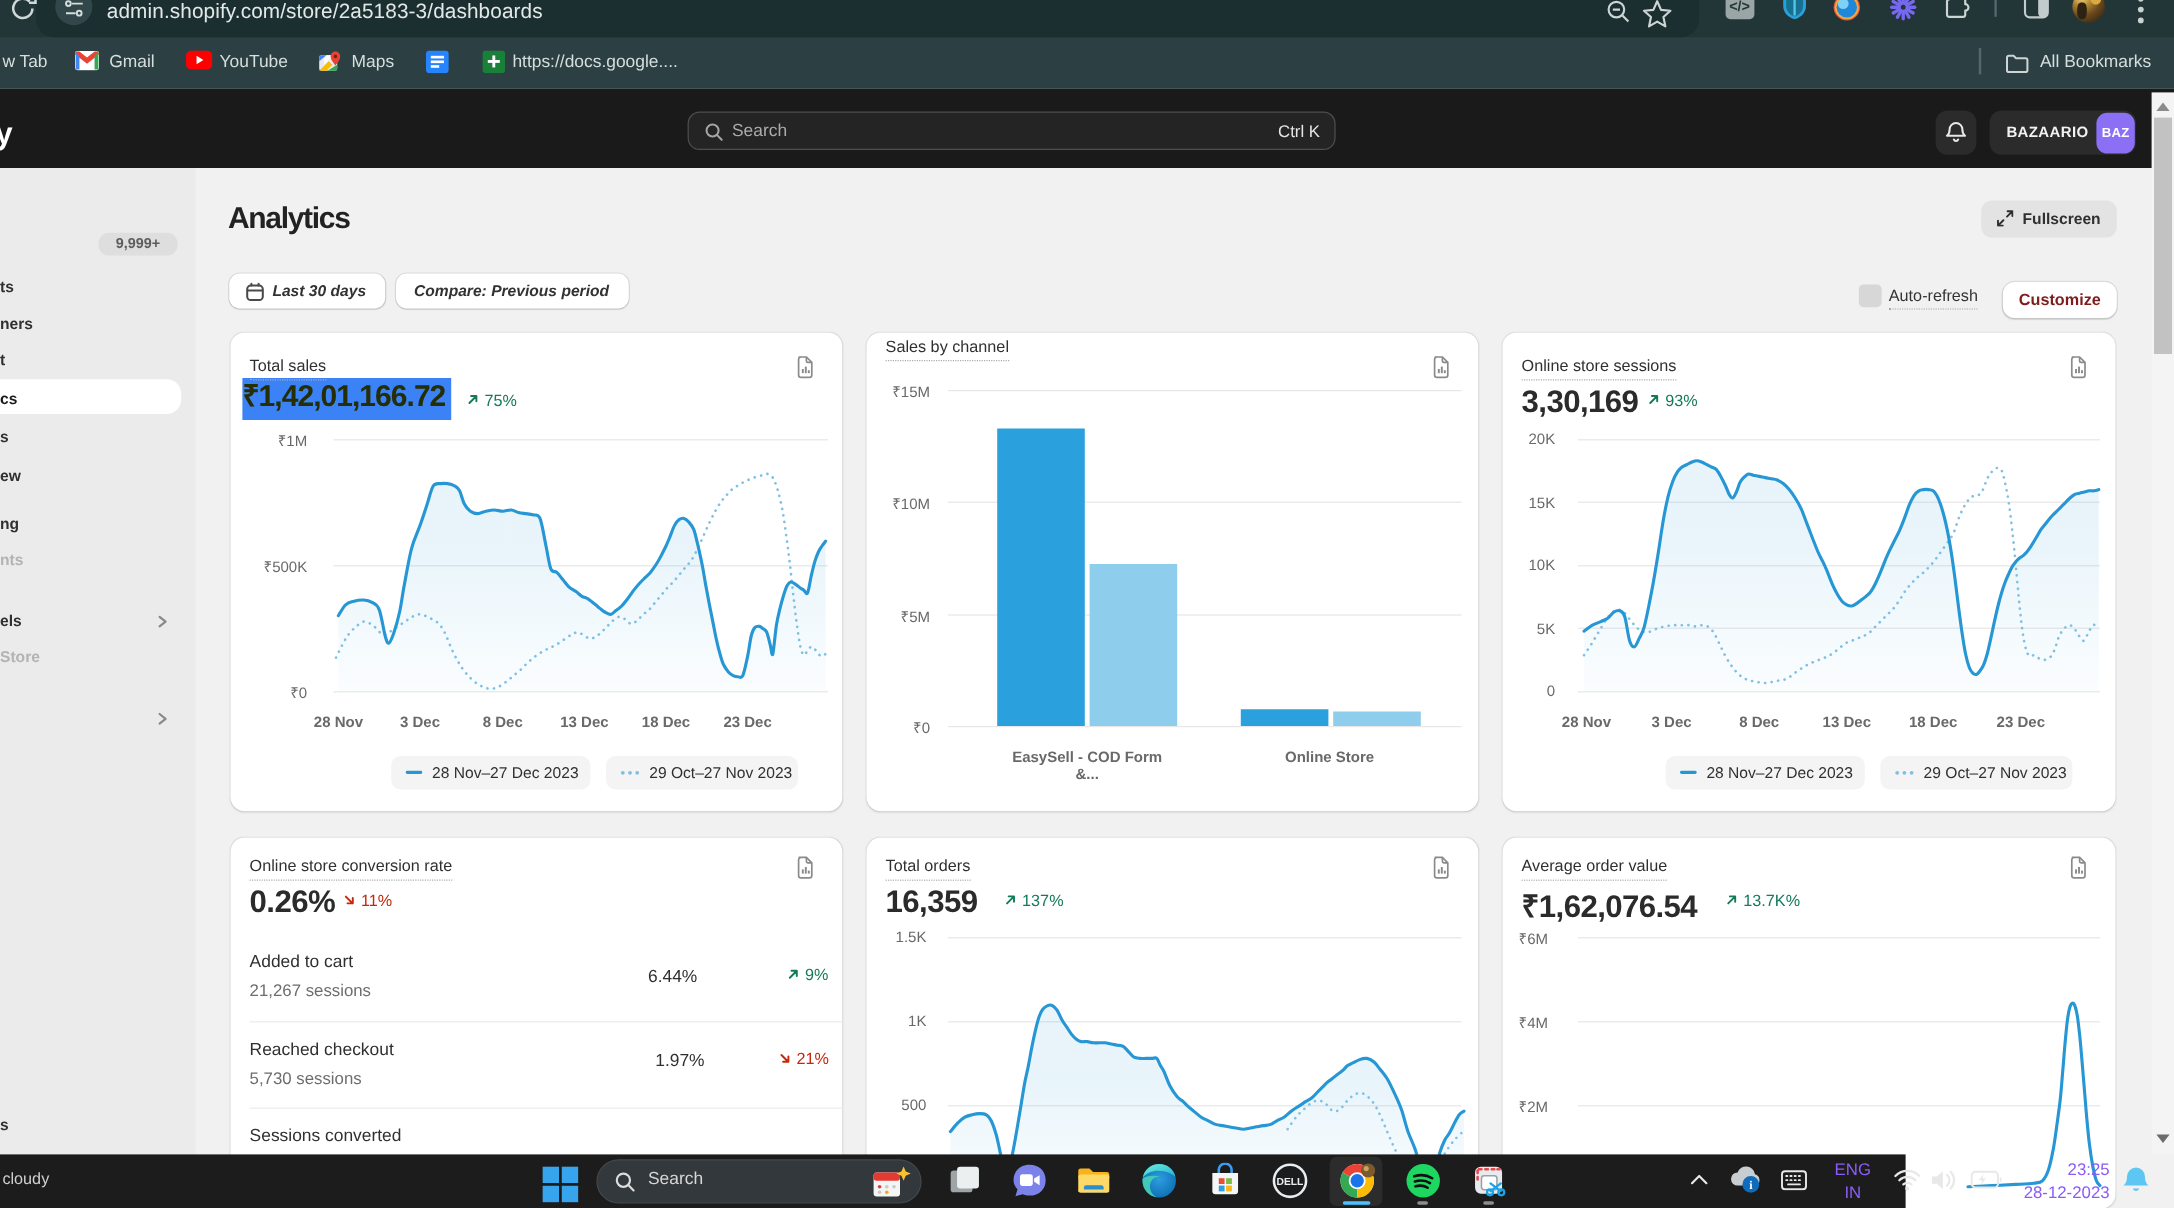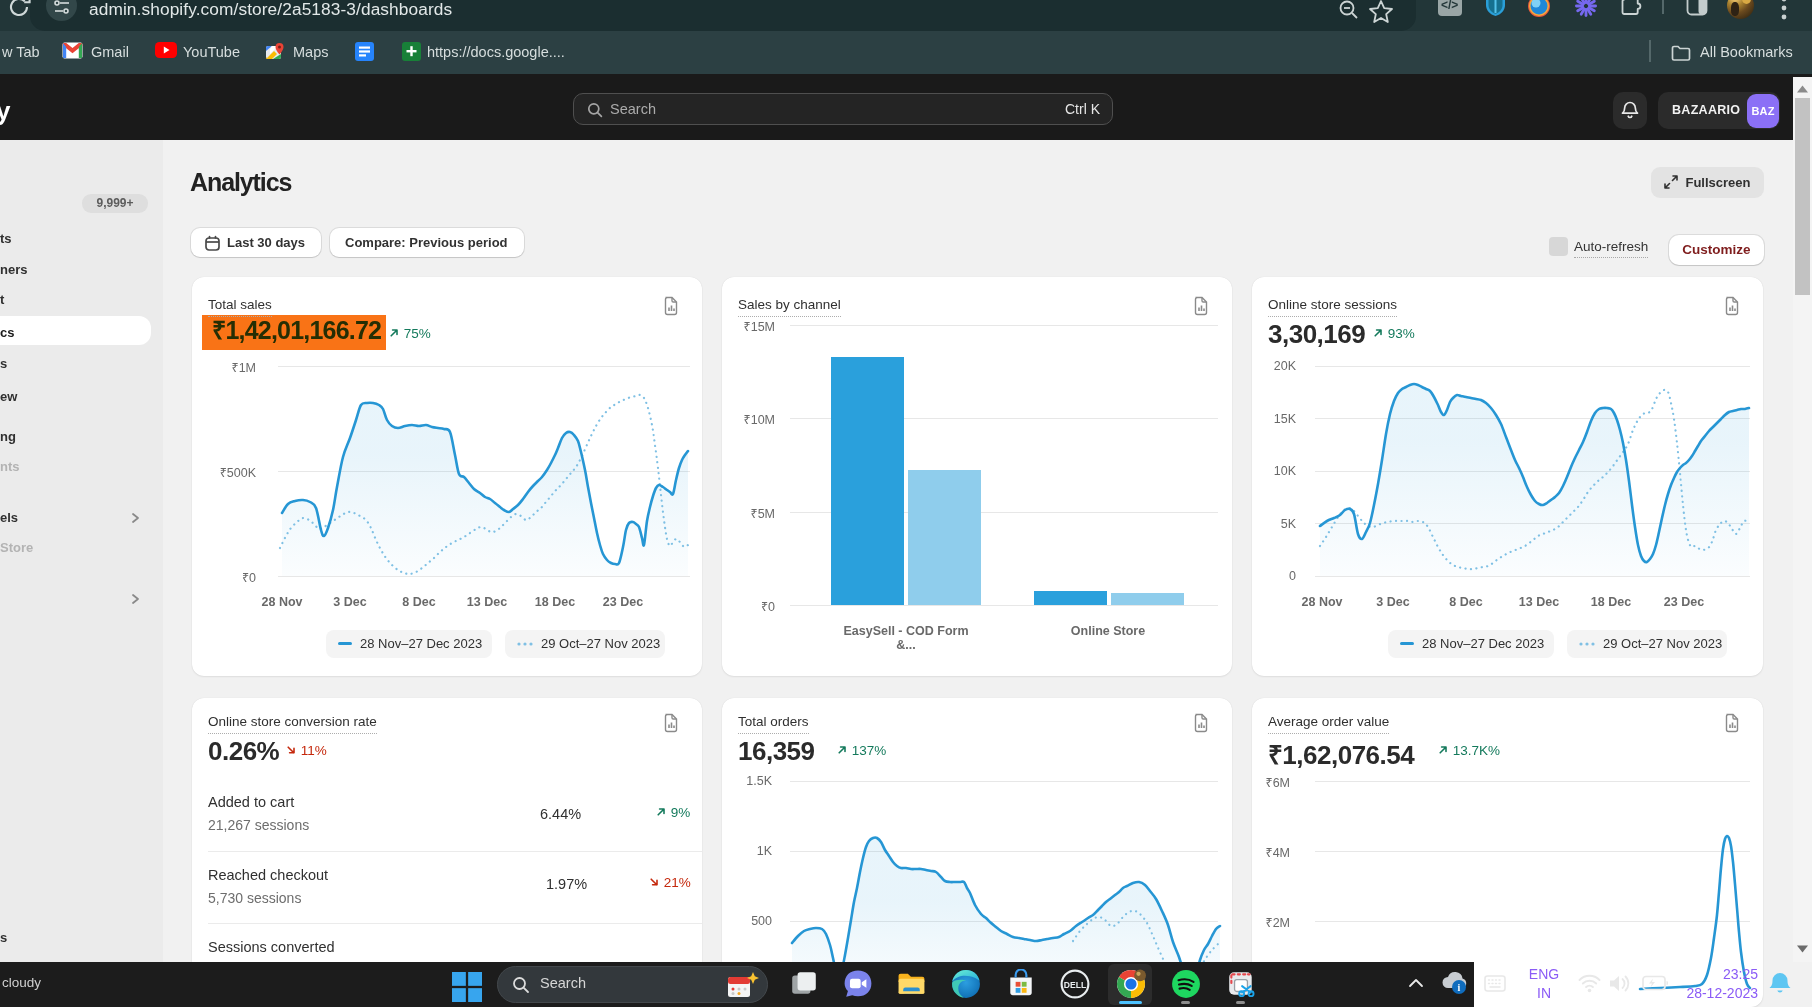--- a/index.html
+++ b/index.html
@@ -20,21 +20,21 @@
 #bellbtn { position:absolute; left:1613px; top:18px; width:34px; height:37px; background:#2b2b2b; border-radius:10px; }
 #acct { position:absolute; left:1658px; top:18px; width:122px; height:37px; background:#2b2b2b; border-radius:10px; }
 #bazbadge { position:absolute; right:1px; top:1.5px; width:32px; height:34px; background:#8b70f6; border-radius:9px; color:#fff; font-size:11px; font-weight:bold; text-align:center; line-height:34px; letter-spacing:0.2px; }
 
 
 #sidebar { position:absolute; left:0; top:140px; width:163px; height:867px; background:#ebebeb; }
 .snav { position:absolute; left:0; font-size:13px; font-weight:bold; color:#303030; }
 .snav.dim { color:#b3b3b3; }
 .chev { position:absolute; left:128px; width:14px; height:14px; }
 h1 { position:absolute; left:190px; top:168px; font-size:25px; font-weight:bold; color:#222; letter-spacing:-1.1px; }
-.btnw { position:absolute; background:#fff; border-radius:9px; box-shadow:0 0 0 1px rgba(0,0,0,0.09), 0 1px 1px rgba(0,0,0,0.1); font-size:13px; font-weight:bold; color:#323232; }
+.btnw { position:absolute; background:#fff; border-radius:9px; box-shadow:0 0 0 1px rgba(0,0,0,0.09), 0 1px 1px rgba(0,0,0,0.1); font-size:13px; font-weight:bold; color:#323232;font-style:italic; }
 #fsbtn { position:absolute; left:1651px; top:167px; width:113px; height:31px; background:#e3e3e3; border-radius:9px; font-size:13px; font-weight:bold; color:#303030; line-height:31px; text-align:center; }
 #archk { position:absolute; left:1549px; top:237px; width:19px; height:19px; background:#d7d7d7; border-radius:4px; }
 #arlbl { position:absolute; left:1574px; top:239px; font-size:13.5px; color:#343434; border-bottom:1.5px dotted #a8a8a8; padding-bottom:3px; }
 #custbtn { position:absolute; left:1669px; top:235px; width:95px; height:30px; background:#fff; border-radius:10px; box-shadow:0 0 0 1px rgba(0,0,0,0.09),0 1px 1px rgba(0,0,0,0.1); font-size:13.5px; font-weight:bold; color:#7f1d1d; line-height:30px; text-align:center; }
 
 .card { position:absolute; background:#fff; border-radius:12px; box-shadow:0 1px 2px rgba(0,0,0,0.07), 0 0 1px rgba(0,0,0,0.12); }
 .ctitle { position:absolute; font-size:13.5px; color:#303030; border-bottom:1.5px dotted #adadad; padding-bottom:4px; z-index:2; }
 .cval { position:absolute; font-weight:bold; color:#2b2b2b; letter-spacing:-0.5px; }
 .pct { position:absolute; font-size:13.5px; }
 .pct.up { color:#147a5c; }
@@ -47,21 +47,21 @@
 .rowlab { position:absolute; font-size:14.5px; color:#303030; }
 .rowsub { position:absolute; font-size:14px; color:#6d6d6d; }
 .rowval { position:absolute; font-size:14.5px; color:#303030; }
 .divider { position:absolute; height:1px; background:#ebebeb; }
 
 
 #sbtrack { position:absolute; left:1793px; top:77px; width:19px; height:885px; background:#f4f4f4; }
 #sbthumb { position:absolute; left:1795px; top:98px; width:15px; height:197px; background:#c2c2c2; }
 
 
-#taskbar { position:absolute; left:0; top:962px; width:1474px; height:45px; background:#1c1c1c; z-index:50; }
+#taskbar { position:absolute; left:0; top:962px; width:1588px; height:45px; background:#1c1c1c; z-index:50; }
 .tbtxt { position:absolute; color:#8b5cf6; font-size:14px; }
 #tsearch { position:absolute; left:497px; top:4px; width:271px; height:37px; background:#33383c; border:1px solid #43484c; border-radius:19px; }
 .tbico { position:absolute; top:7px; width:30px; height:30px; }
 </style></head>
 <body>
 
 <div id="chrometop">
   <div id="toolbar"></div>
   <div id="omnibox"></div>
   <svg class="abs" style="left:7px;top:0" width="26" height="20" viewBox="0 0 26 20">
@@ -240,21 +240,21 @@
 
 <div class="card" style="left:192px;top:277px;width:510px;height:399px">
   <div class="ctitle" style="left:16px;top:20px">Total sales</div>
   <svg class="docicon" style="left:470px;top:19px" width="18" height="20" viewBox="0 0 18 20" fill="none">
       <path d="M3.5 1.5 H10 L14.5 6 V16.5 A2 2 0 0 1 12.5 18.5 H5.5 A2 2 0 0 1 3.5 16.5 V3.5 A2 2 0 0 1 5.5 1.5 Z" stroke="#8a8a8a" stroke-width="1.4"></path>
       <path d="M10 1.8 V4.8 A1.2 1.2 0 0 0 11.2 6 H14" stroke="#8a8a8a" stroke-width="1.4" fill="none"></path>
       <rect x="6.2" y="11.5" width="1.6" height="3.5" fill="#8a8a8a"></rect>
       <rect x="8.7" y="9.5" width="1.6" height="5.5" fill="#8a8a8a"></rect>
       <rect x="11.2" y="12.5" width="1.6" height="2.5" fill="#8a8a8a"></rect>
     </svg>
-  <div class="abs" style="left:10px;top:38px;background:#f97316;padding:2px 5px 3px 10px;line-height:27px"><span style="font-size:25px;font-weight:bold;color:#252e04;letter-spacing:-0.8px">₹1,42,01,166.72</span></div>
+  <div class="abs" style="left:10px;top:38px;background:#3b82f6;padding:2px 5px 3px 0;line-height:27px"><span style="font-size:25px;font-weight:bold;color:#252e04;letter-spacing:-0.8px">₹1,42,01,166.72</span></div>
   <div class="pct up" style="left:196px;top:49px"><svg width="12" height="12" viewBox="0 0 12 12" style="vertical-align:-1px">
         <path d="M3.2 8.8 L8.8 3.2 M4.6 3 H9 V7.4" stroke="#147a5c" stroke-width="1.6" fill="none" stroke-linecap="round" stroke-linejoin="round"></path>
       </svg> 75%</div>
   <div class="ylab" style="left:14px;top:82px">₹1M</div>
   <div class="ylab" style="left:14px;top:187px">₹500K</div>
   <div class="ylab" style="left:14px;top:292px">₹0</div>
   <div class="grid" style="left:86px;top:89px;width:412px"></div>
   <div class="grid" style="left:86px;top:194px;width:412px"></div>
   <div class="grid" style="left:86px;top:299px;width:412px"></div>
   <svg class="abs" style="left:0;top:0" width="510" height="399" viewBox="0 0 510 399" fill="none">
@@ -278,21 +278,21 @@
         <rect width="14" height="3" rx="1.5" fill="#2696d4"></rect>
       </svg>28 Nov–27 Dec 2023</div>
   <div class="legpill" style="left:313px;top:353px;width:160px"><svg style="margin:0 8px 2px 12px;vertical-align:middle" width="16" height="4" viewBox="0 0 16 4">
         <circle cx="2" cy="2" r="1.6" fill="#7fc0e4"></circle>
         <circle cx="8" cy="2" r="1.6" fill="#7fc0e4"></circle>
         <circle cx="14" cy="2" r="1.6" fill="#7fc0e4"></circle>
       </svg>29 Oct–27 Nov 2023</div>
 </div>
 
 <div class="card" style="left:722px;top:277px;width:510px;height:399px">
-  <div class="ctitle" style="left:16px;top:20px">Sales by channel</div>
+  <div class="ctitle" style="left:16px;top:4px">Sales by channel</div>
   <svg class="docicon" style="left:470px;top:19px" width="18" height="20" viewBox="0 0 18 20" fill="none">
       <path d="M3.5 1.5 H10 L14.5 6 V16.5 A2 2 0 0 1 12.5 18.5 H5.5 A2 2 0 0 1 3.5 16.5 V3.5 A2 2 0 0 1 5.5 1.5 Z" stroke="#8a8a8a" stroke-width="1.4"></path>
       <path d="M10 1.8 V4.8 A1.2 1.2 0 0 0 11.2 6 H14" stroke="#8a8a8a" stroke-width="1.4" fill="none"></path>
       <rect x="6.2" y="11.5" width="1.6" height="3.5" fill="#8a8a8a"></rect>
       <rect x="8.7" y="9.5" width="1.6" height="5.5" fill="#8a8a8a"></rect>
       <rect x="11.2" y="12.5" width="1.6" height="2.5" fill="#8a8a8a"></rect>
     </svg>
   <div class="ylab" style="left:3px;top:41px">₹15M</div>
   <div class="ylab" style="left:3px;top:134px">₹10M</div>
   <div class="ylab" style="left:3px;top:228px">₹5M</div>

